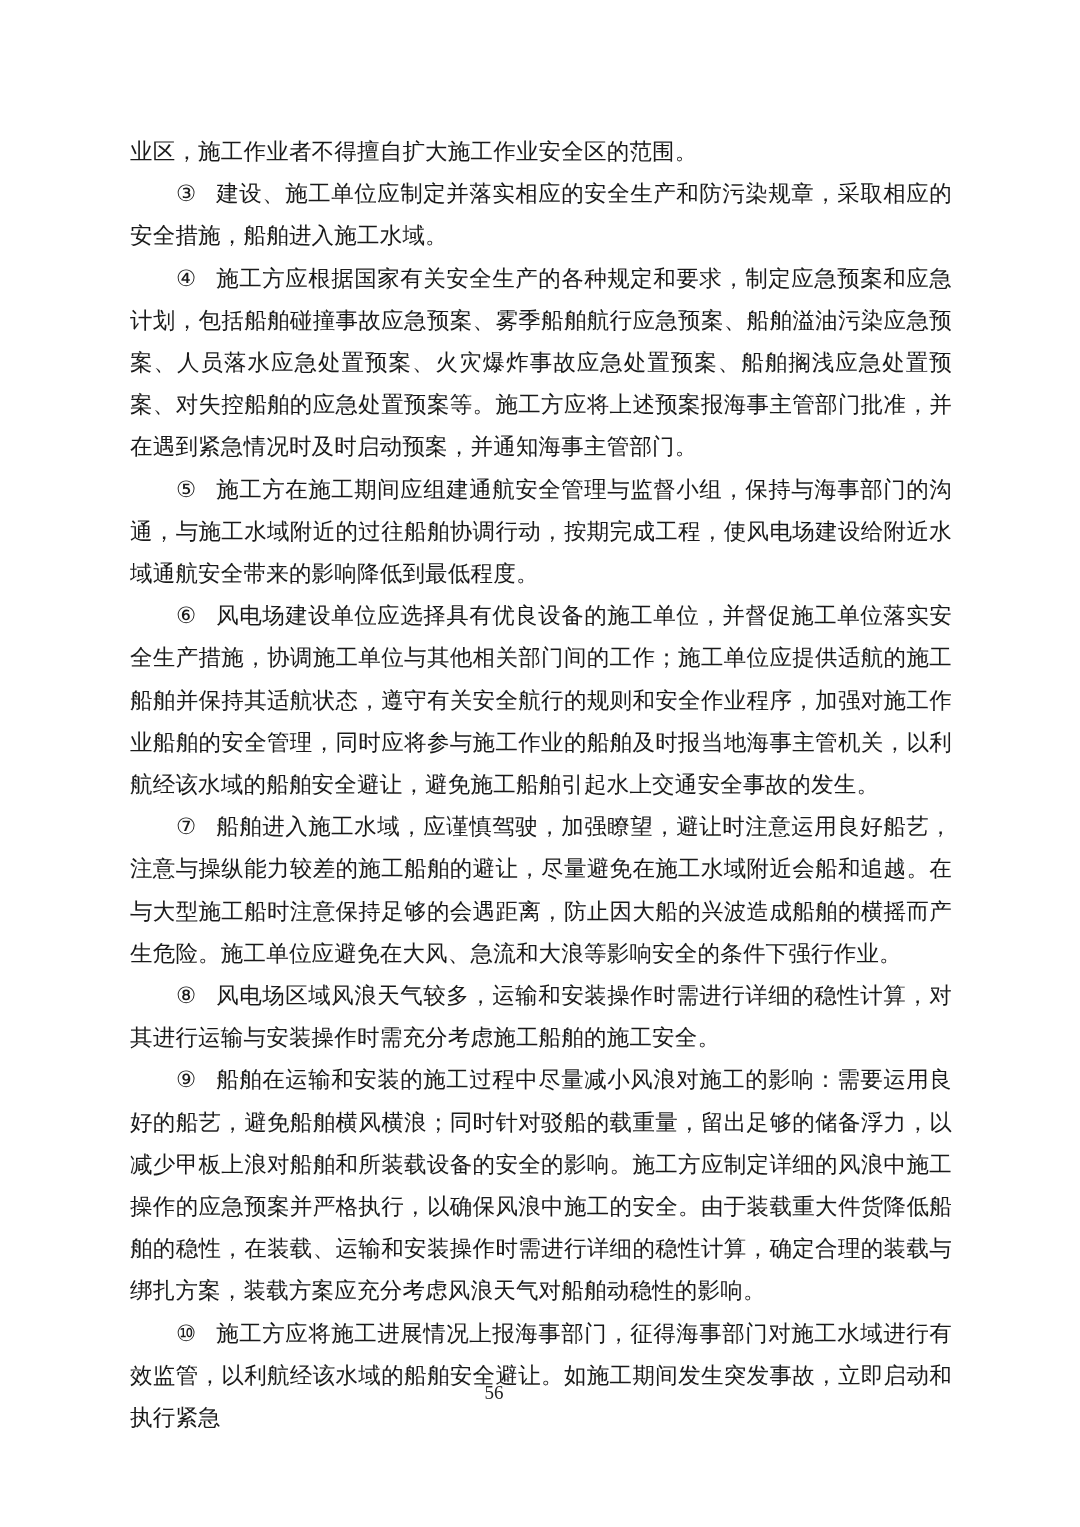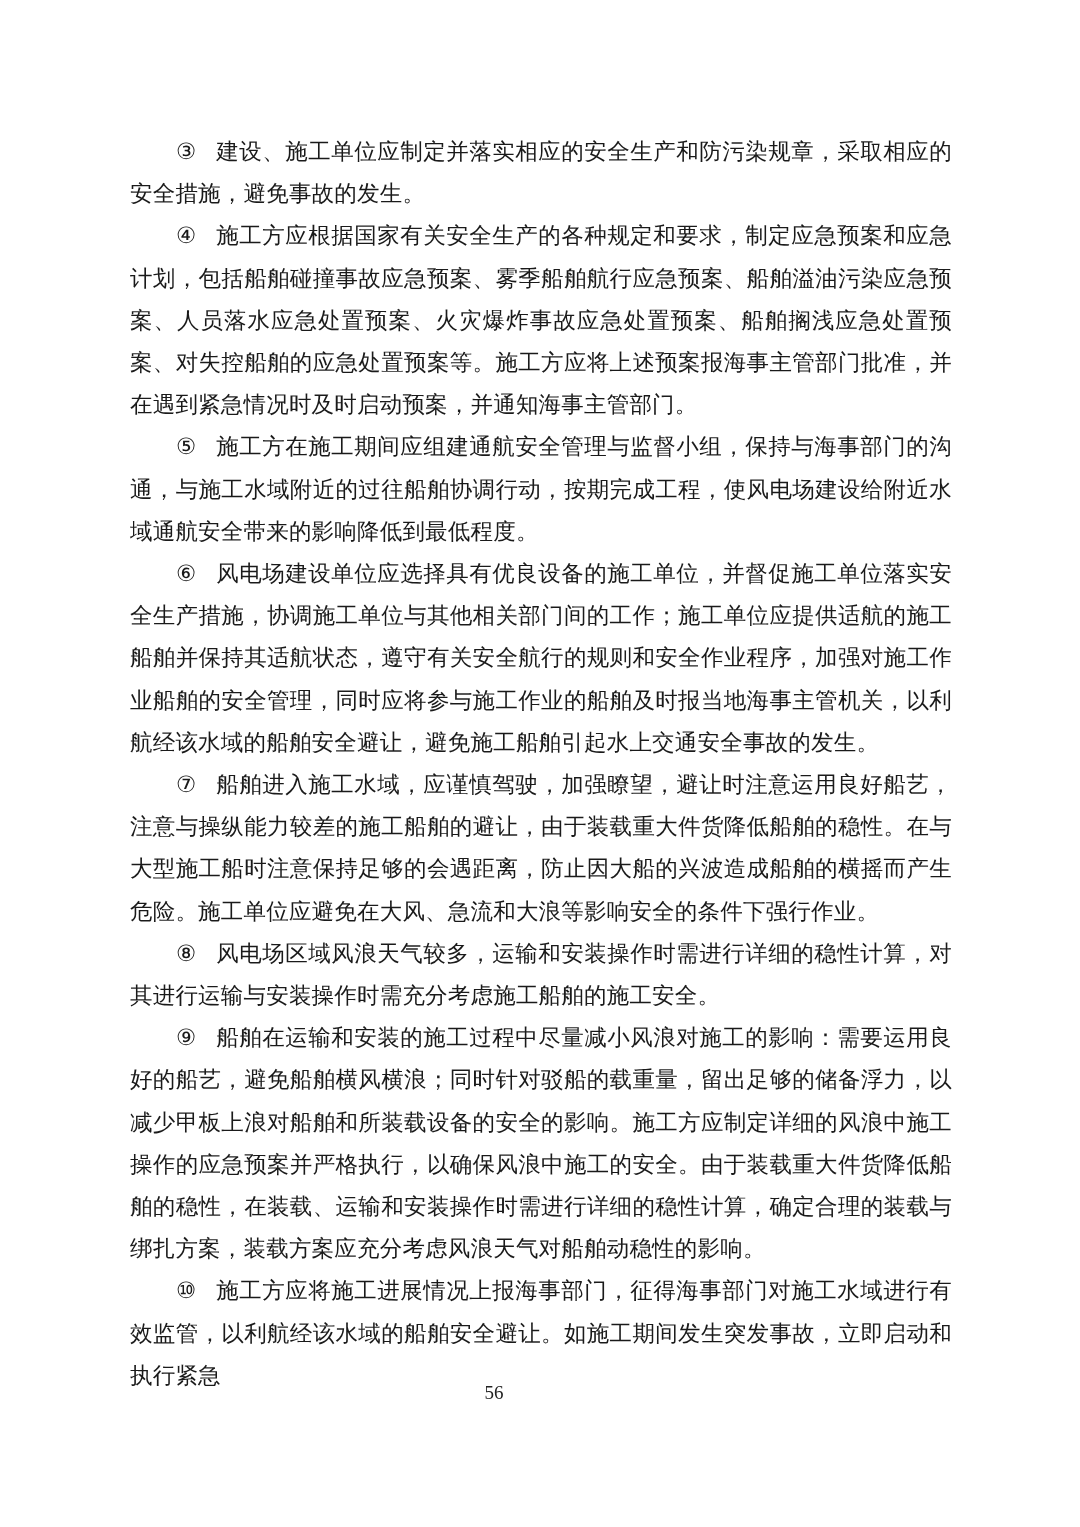--- a/index.html
+++ b/index.html
@@ -45,30 +45,31 @@
     text-align: center;
     font-family: "Liberation Serif", "DejaVu Serif", serif;
     font-size: 19px;
     color: #222;
   }
 </style>
 </head>
 <body>
 
 <div class="page">
+  <p class="para">业区，施工作业者不得擅自扩大施工作业安全区的范围。</p>
 
-  <p class="para indent"><span class="num">③</span><span>建设、施工单位应制定并落实相应的安全生产和防污染规章，采取相应的安全措施，避免事故的发生。</span></p>
+  <p class="para indent"><span class="num">③</span><span>建设、施工单位应制定并落实相应的安全生产和防污染规章，采取相应的安全措施，船舶进入施工水域。</span></p>
 
   <p class="para indent"><span class="num">④</span><span>施工方应根据国家有关安全生产的各种规定和要求，制定应急预案和应急计划，包括船舶碰撞事故应急预案、雾季船舶航行应急预案、船舶溢油污染应急预案、人员落水应急处置预案、火灾爆炸事故应急处置预案、船舶搁浅应急处置预案、对失控船舶的应急处置预案等。施工方应将上述预案报海事主管部门批准，并在遇到紧急情况时及时启动预案，并通知海事主管部门。</span></p>
 
   <p class="para indent"><span class="num">⑤</span><span>施工方在施工期间应组建通航安全管理与监督小组，保持与海事部门的沟通，与施工水域附近的过往船舶协调行动，按期完成工程，使风电场建设给附近水域通航安全带来的影响降低到最低程度。</span></p>
 
   <p class="para indent"><span class="num">⑥</span><span>风电场建设单位应选择具有优良设备的施工单位，并督促施工单位落实安全生产措施，协调施工单位与其他相关部门间的工作；施工单位应提供适航的施工船舶并保持其适航状态，遵守有关安全航行的规则和安全作业程序，加强对施工作业船舶的安全管理，同时应将参与施工作业的船舶及时报当地海事主管机关，以利航经该水域的船舶安全避让，避免施工船舶引起水上交通安全事故的发生。</span></p>
 
-  <p class="para indent"><span class="num">⑦</span><span>船舶进入施工水域，应谨慎驾驶，加强瞭望，避让时注意运用良好船艺，注意与操纵能力较差的施工船舶的避让，由于装载重大件货降低船舶的稳性。在与大型施工船时注意保持足够的会遇距离，防止因大船的兴波造成船舶的横摇而产生危险。施工单位应避免在大风、急流和大浪等影响安全的条件下强行作业。</span></p>
+  <p class="para indent"><span class="num">⑦</span><span>船舶进入施工水域，应谨慎驾驶，加强瞭望，避让时注意运用良好船艺，注意与操纵能力较差的施工船舶的避让，尽量避免在施工水域附近会船和追越。在与大型施工船时注意保持足够的会遇距离，防止因大船的兴波造成船舶的横摇而产生危险。施工单位应避免在大风、急流和大浪等影响安全的条件下强行作业。</span></p>
 
   <p class="para indent"><span class="num">⑧</span><span>风电场区域风浪天气较多，运输和安装操作时需进行详细的稳性计算，对其进行运输与安装操作时需充分考虑施工船舶的施工安全。</span></p>
 
   <p class="para indent"><span class="num">⑨</span><span>船舶在运输和安装的施工过程中尽量减小风浪对施工的影响：需要运用良好的船艺，避免船舶横风横浪；同时针对驳船的载重量，留出足够的储备浮力，以减少甲板上浪对船舶和所装载设备的安全的影响。施工方应制定详细的风浪中施工操作的应急预案并严格执行，以确保风浪中施工的安全。由于装载重大件货降低船舶的稳性，在装载、运输和安装操作时需进行详细的稳性计算，确定合理的装载与绑扎方案，装载方案应充分考虑风浪天气对船舶动稳性的影响。</span></p>
 
   <p class="para indent"><span class="num">⑩</span><span>施工方应将施工进展情况上报海事部门，征得海事部门对施工水域进行有效监管，以利航经该水域的船舶安全避让。如施工期间发生突发事故，立即启动和执行紧急</span></p>
 </div>
 
 <div class="page-number">56</div>
 

